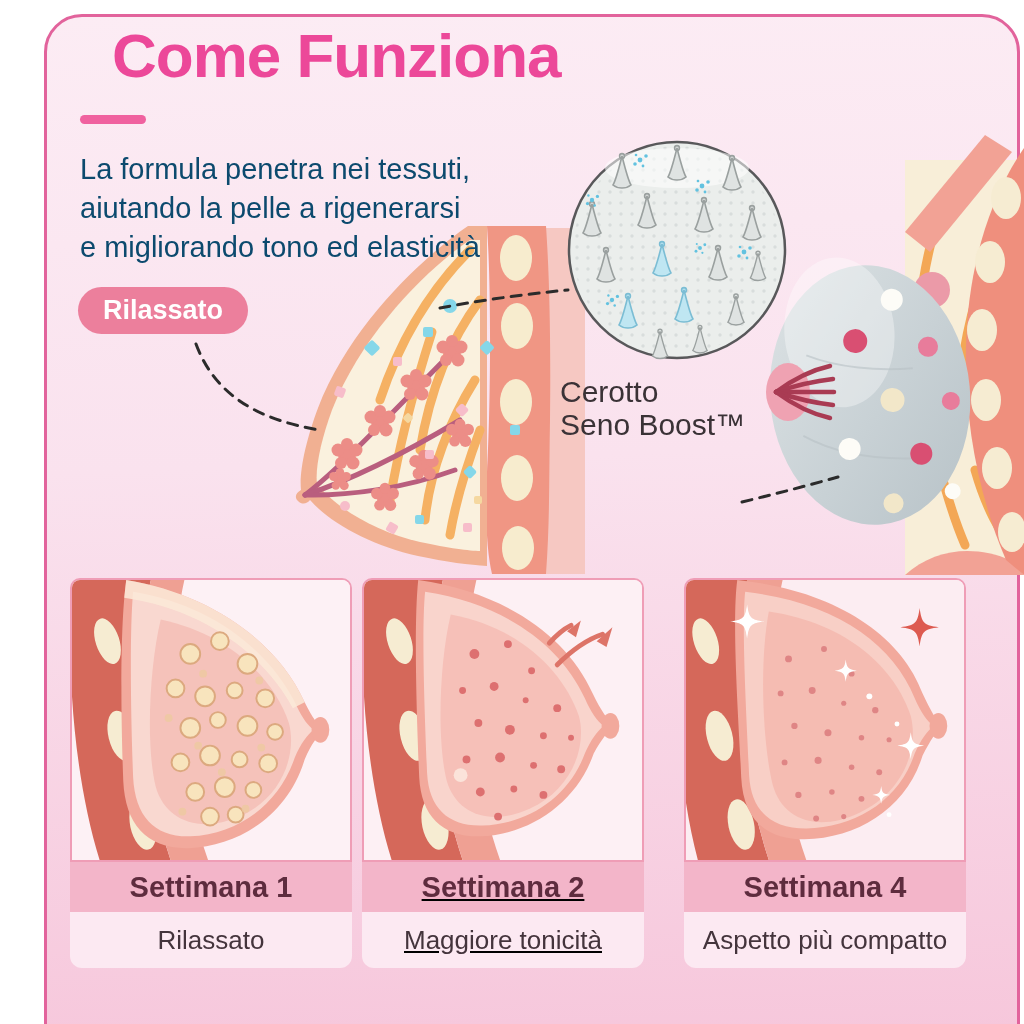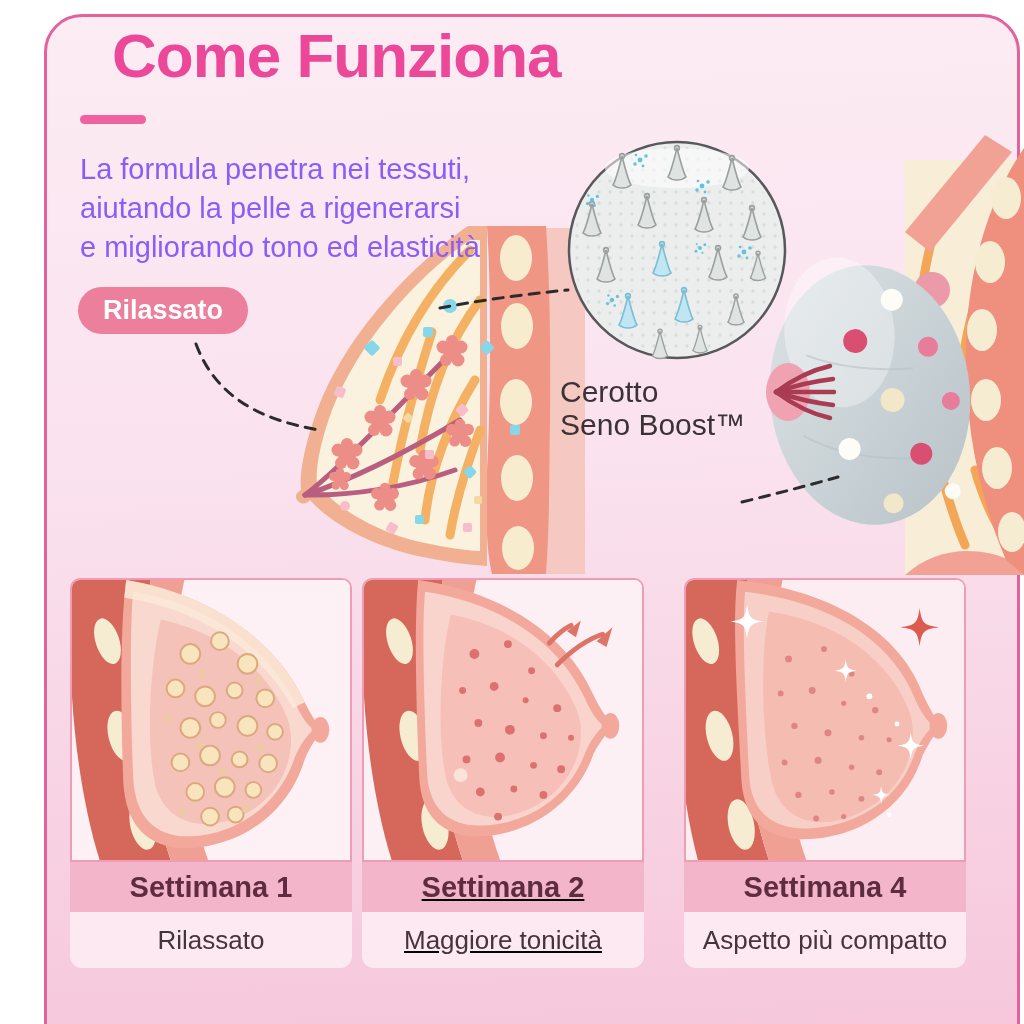--- a/index.html
+++ b/index.html
@@ -8,21 +8,21 @@
   .stage{position:relative;width:1024px;height:1024px;overflow:hidden;background:#fff;}
   .card{position:absolute;left:44px;top:14px;width:976px;height:1060px;
         border:3px solid #e2639c;border-radius:38px;box-sizing:border-box;
         background:linear-gradient(178deg,#fcecf4 0%,#fae2ee 42%,#f6c5da 100%);}
   .art-overlay{position:absolute;left:0;top:0;width:1024px;height:1024px;pointer-events:none;}
   .title{position:absolute;left:80px;top:20px;font-size:62px;font-weight:800;
          letter-spacing:-1px;color:#ec4899;margin-left:32px;}
   .title-underline{position:absolute;left:80px;top:115px;width:66px;height:9px;
          border-radius:5px;background:#f0619f;}
   .intro{position:absolute;left:80px;top:150px;width:500px;font-size:29px;line-height:39px;
-         color:#8b5cf6;white-space:pre-line;}
+         color:#0c4a6e;white-space:pre-line;}
   .pill{position:absolute;top:287px;height:47px;border-radius:24px;display:flex;
         align-items:center;justify-content:center;font-weight:700;font-size:27px;}
   .pill-relaxed{left:78px;width:170px;background:#ec7f9c;color:#ffffff;}
   .pill-damaged{left:256px;width:184px;background:#f5aec3;color:#46242f;}
   .callout{position:absolute;color:#3a3236;white-space:pre-line;}
   .callout-nano{left:778px;top:136px;font-size:31px;line-height:35px;font-weight:500;text-align:left;}
   .callout-patch{left:560px;top:375px;width:220px;font-size:30px;line-height:33px;
                  font-weight:500;}
   .panel{position:absolute;top:578px;width:282px;}
   .panel-1{left:70px;} .panel-2{left:362px;text-decoration:underline;} .panel-3{left:684px;}

